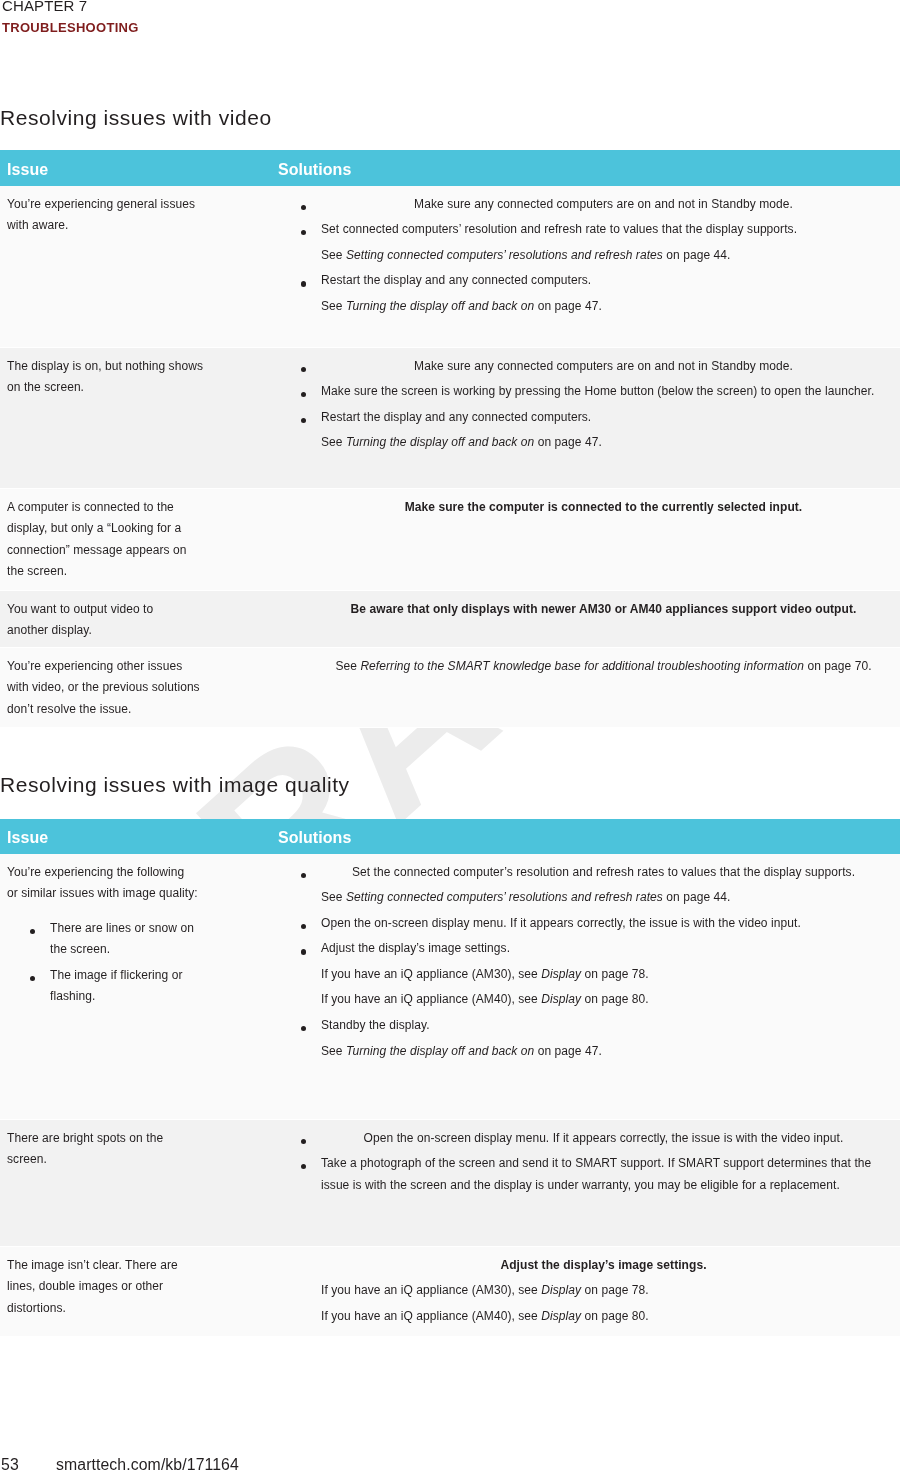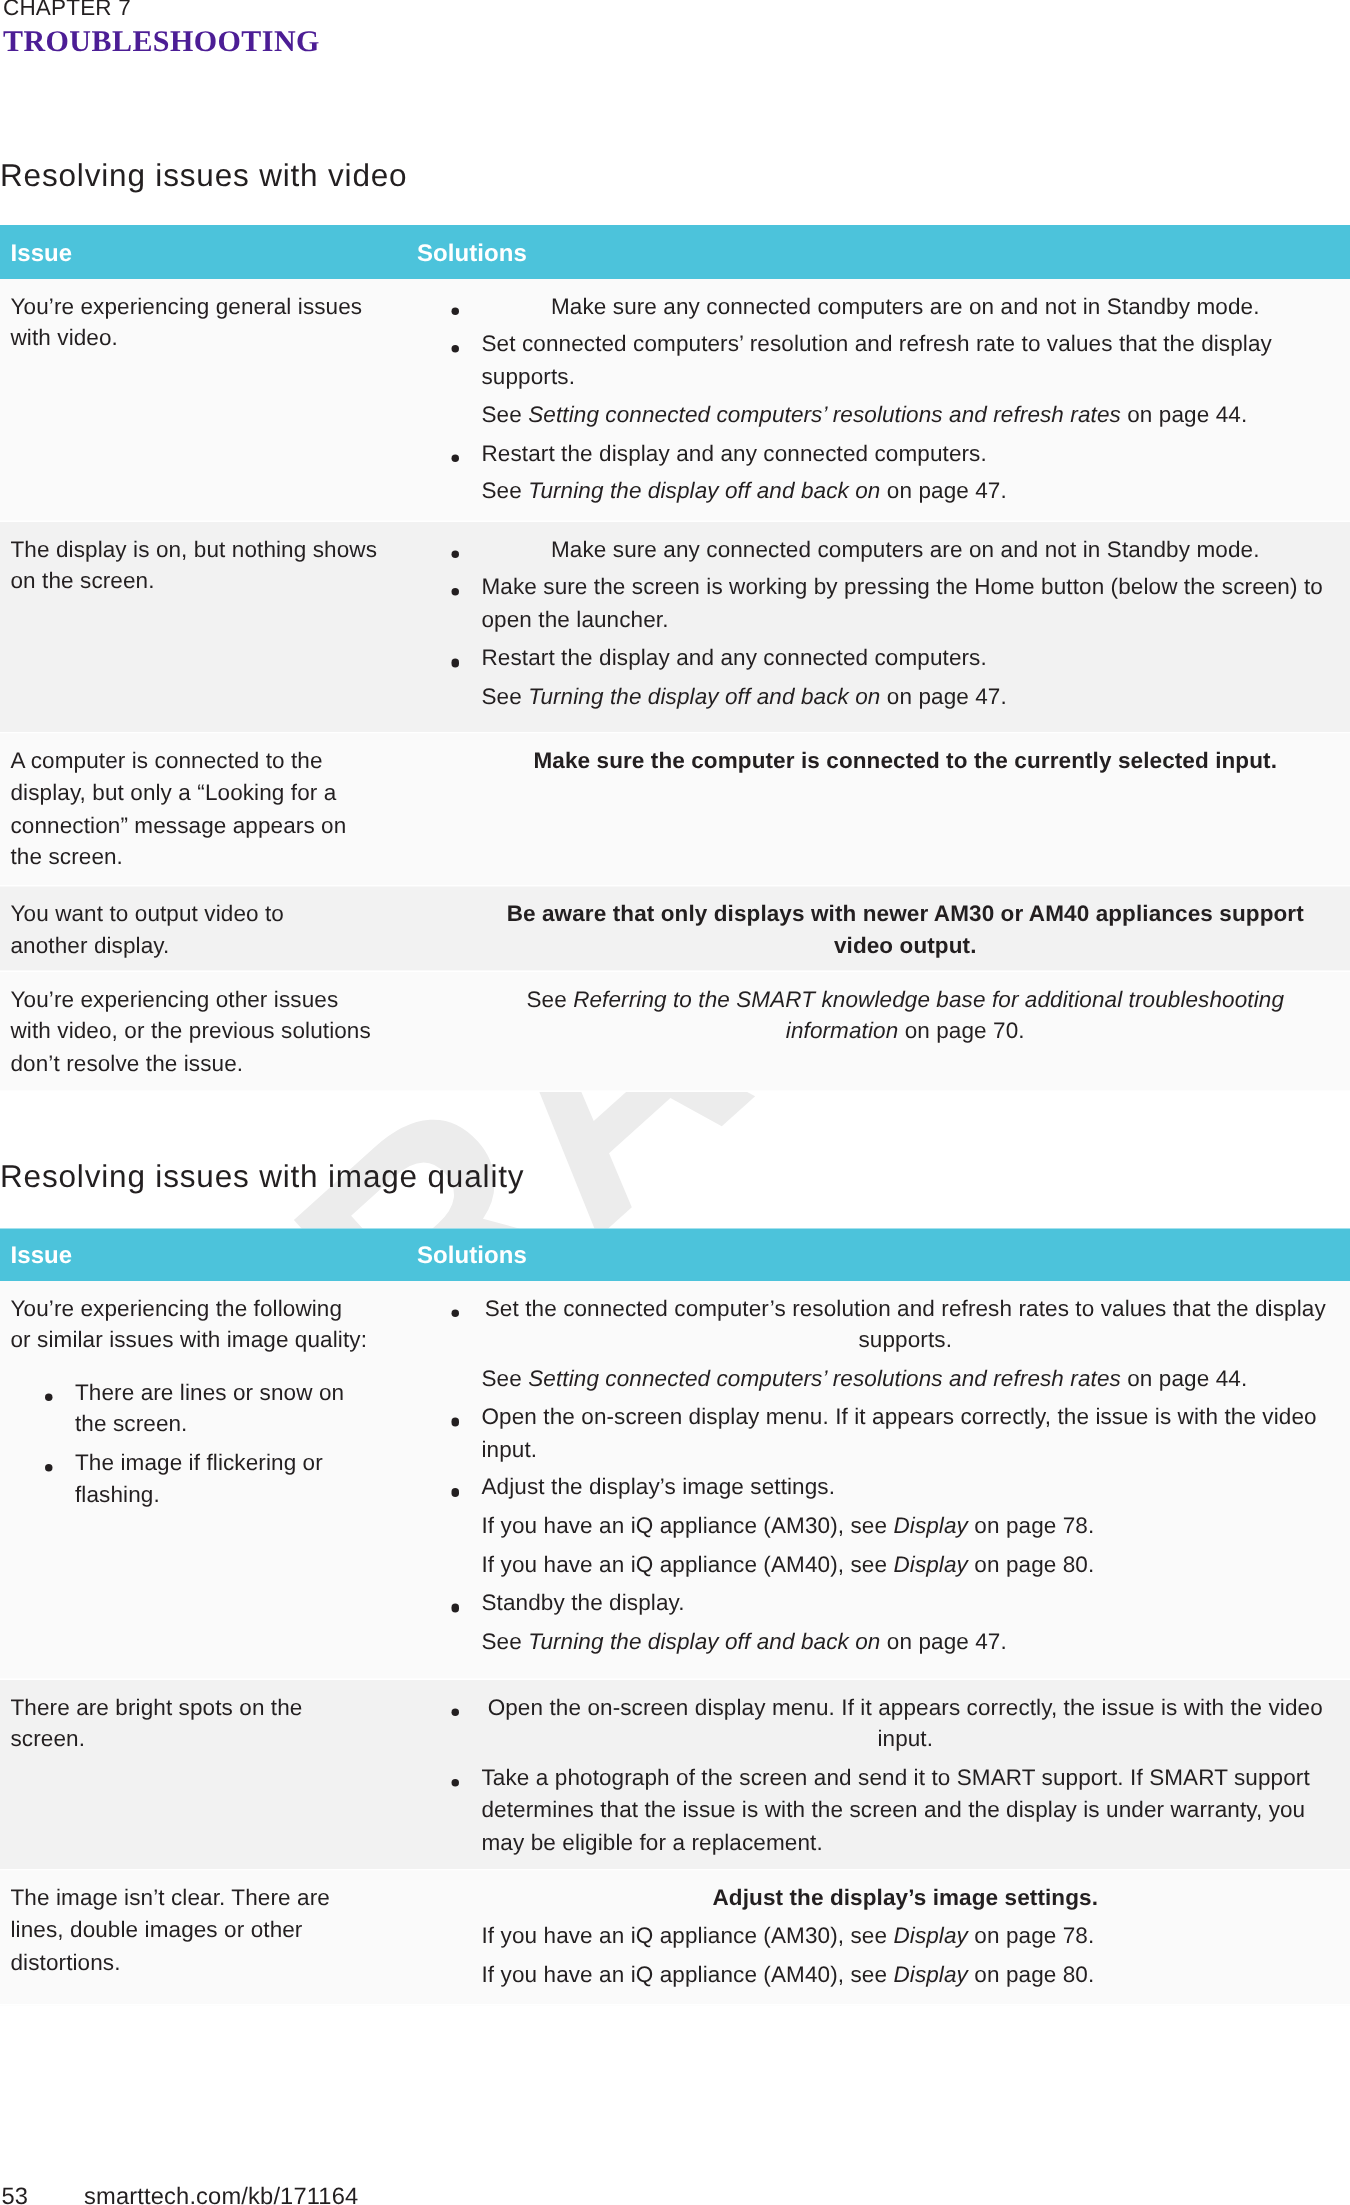--- a/index.html
+++ b/index.html
@@ -28,32 +28,32 @@
     transform: rotate(-42deg);
     transform-origin: 0 0;
     white-space: nowrap;
     letter-spacing: 0px;
     line-height: 1;
   }
   .content { position:relative; z-index:2; }
 
   .pg-header { position:absolute; left:2px; top:-5px; }
   .pg-header .chapter { font-size:15px; line-height:22px; letter-spacing:0.12px; color:#231f20; }
-  .pg-header .sect { font-size:20px; font-weight:700; line-height:22px; letter-spacing:0.3px; color:#4c1d95;font-family:Liberation Serif, serif; }
+  .pg-header .sect { font-size:13px; font-weight:700; line-height:22px; letter-spacing:0.3px; color:#7f1d1d; }
 
   h2.sec-title { font-size:21px; font-weight:400; margin:0; padding:0; line-height:27px;
                  letter-spacing:0.55px; color:#231f20; position:absolute; left:0px; white-space:nowrap; }
 
   table.tbl { width:900px; border-collapse:collapse; table-layout:fixed; position:absolute; left:0;
               background:#fff; }
   table.tbl th { background:#4cc3db; color:#ffffff; font-size:16px; font-weight:700; text-align:left;
                  padding:3px 0 0 7px; vertical-align:middle; letter-spacing:0.05px;
                  line-height:16px; }
   table.tbl th.c2 { padding-left:8px; }
-  table.tbl td { font-size:15px; line-height:21.6px; vertical-align:top; padding:7.5px 8px 6.5px 7px;
+  table.tbl td { font-size:12px; line-height:21.6px; vertical-align:top; padding:7.5px 8px 6.5px 7px;
                  letter-spacing:0.07px; background:#fafafa; }
   table.tbl tr.r-shade td { background:#f2f2f2; }
   table.tbl tbody td { box-shadow: inset 0 -1px 0 #ffffff; }
   table.tbl td.c2 { padding-left:8px; padding-right:14px; }
   .issue-text .ln, ul.isub li .ln { display:block; white-space:nowrap; }
 
   ul.sol { margin:0; padding:0; list-style:none; }
   ul.sol li { margin-top:4px; }
   ul.sol li:first-child { margin-top:0;text-align:center; }
   ul.sol li.bullet { position:relative; padding-left:43px; }
@@ -96,21 +96,21 @@
           <tr>
         <th class="c1" style="height:36px">Issue</th>
         <th class="c2" style="height:36px">Solutions</th>
       </tr>
         </thead>
       <tbody>
         <tr class="r-light" style="height:162px">
           <td class="c1">
             <div class="issue-text">
               <span class="ln">You’re experiencing general issues</span>
-              <span class="ln">with video.</span>
+              <span class="ln">with aware.</span>
             </div>
           </td>
           <td class="c2">
             <ul class="sol">
               <li class="bullet">Make sure any connected computers are on and not in Standby mode.</li>
               <li class="bullet">Set connected computers’ resolution and refresh rate to values that the display supports.</li>
               <li class="note"><span>See </span><em>Setting connected computers’ resolutions and refresh rates</em><span> on page 44.</span></li>
               <li class="bullet">Restart the display and any connected computers.</li>
               <li class="note"><span>See </span><em>Turning the display off and back on</em><span> on page 47.</span></li>
             </ul>

